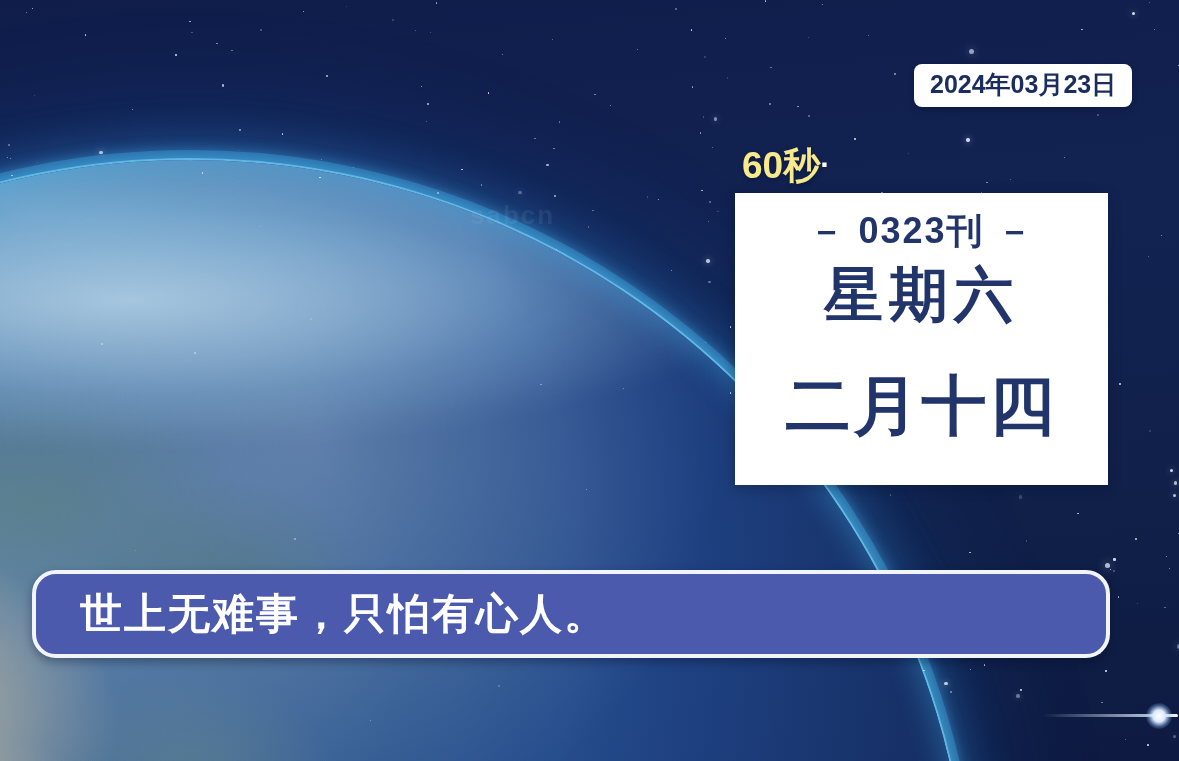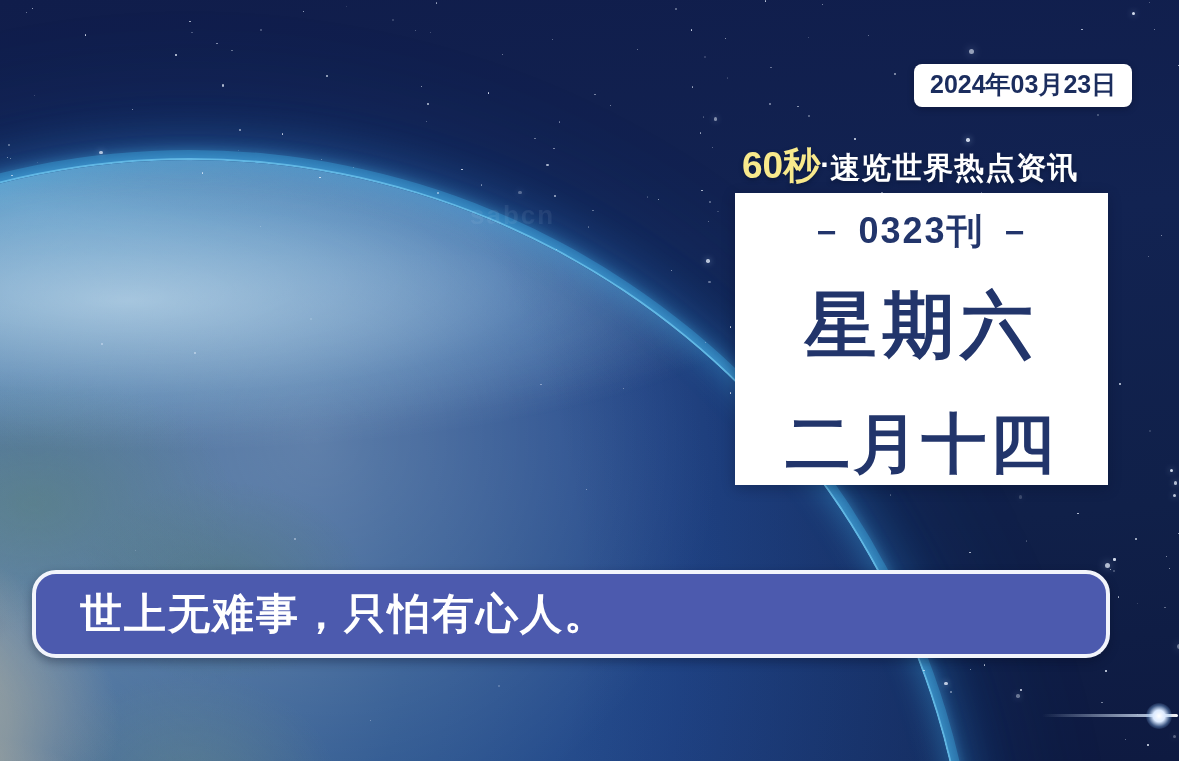--- a/index.html
+++ b/index.html
@@ -162,22 +162,21 @@
     padding-top:14px;
     box-sizing:border-box;
     box-shadow:0 3px 12px rgba(5,12,35,.30);
   }
   .info-card .issue{
     font-size:36px;font-weight:700;color:#22356b;
     letter-spacing:2px;
     white-space:nowrap;
   }
   .info-card .weekday{
-    margin-top:22px;
-    font-size:72px;font-weight:700;color:#22356b;letter-spacing:6px;
+    font-size:59px;font-weight:700;color:#22356b;letter-spacing:6px;
     white-space:nowrap;
   }
   .info-card .lunar{
     margin-top:26px;
     font-size:65px;font-weight:700;color:#22356b;letter-spacing:3px;
     white-space:nowrap;
   }
 
   
   .quote{
@@ -428,21 +427,20 @@
   <div class="flare"></div>
 
   <div class="watermark">sabcn</div>
 
 
   <div class="date-pill">2024年03月23日</div>
 
   <div class="subtitle">
     <span class="secs">60秒</span>
     <span class="dot">·</span>
-    <span class="desc">速览世界热点资讯</span>
   </div>
 
   <div class="info-card">
     <div class="issue">－ 0323刊 －</div>
     <div class="weekday">星期六</div>
     <div class="lunar">二月十四</div>
   </div>
 
   <div class="quote">世上无难事，只怕有心人。</div>
 

